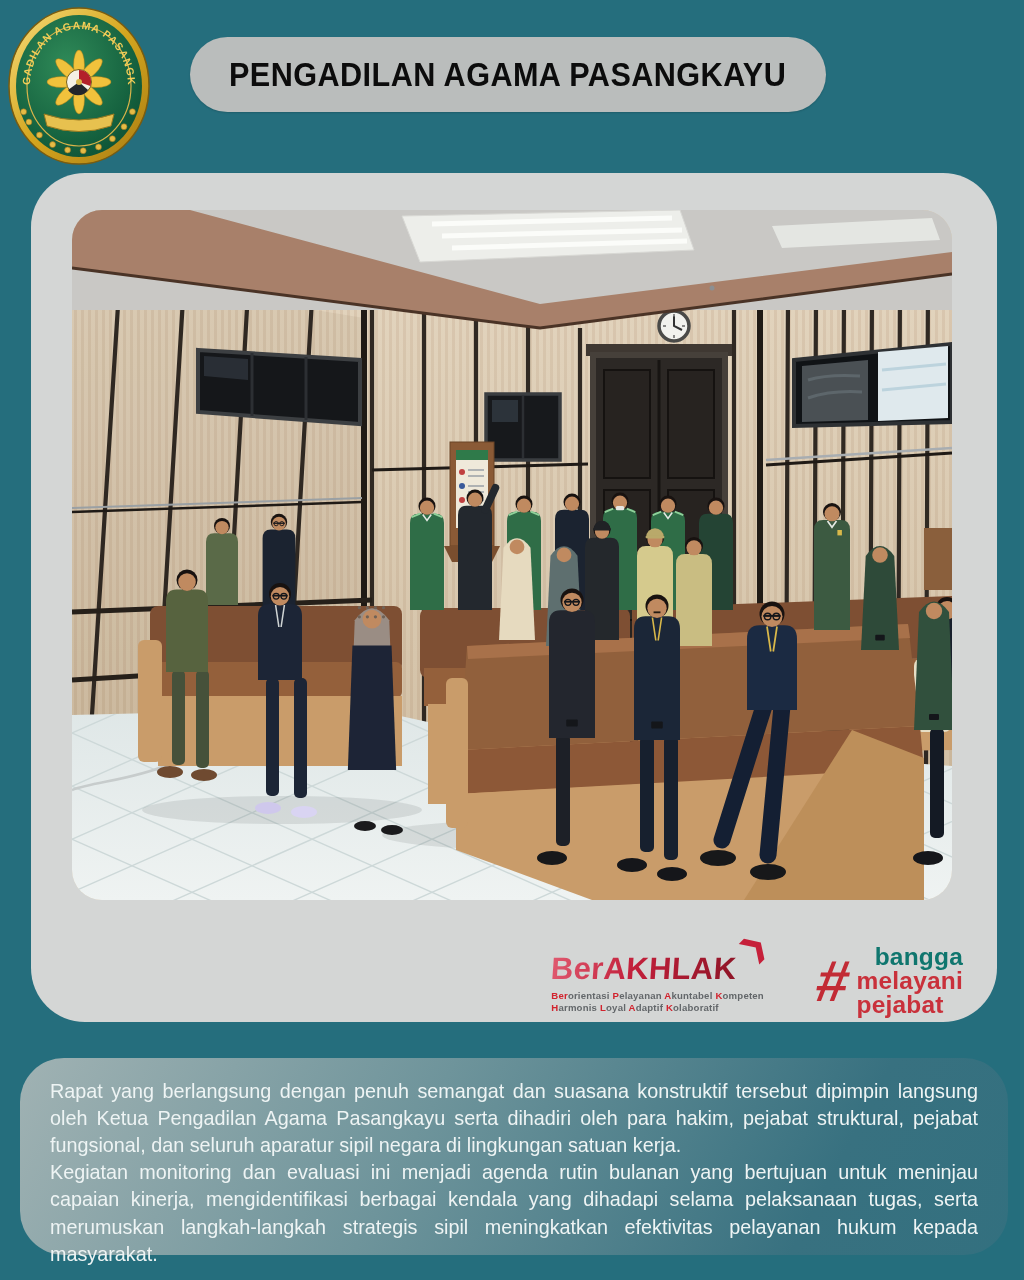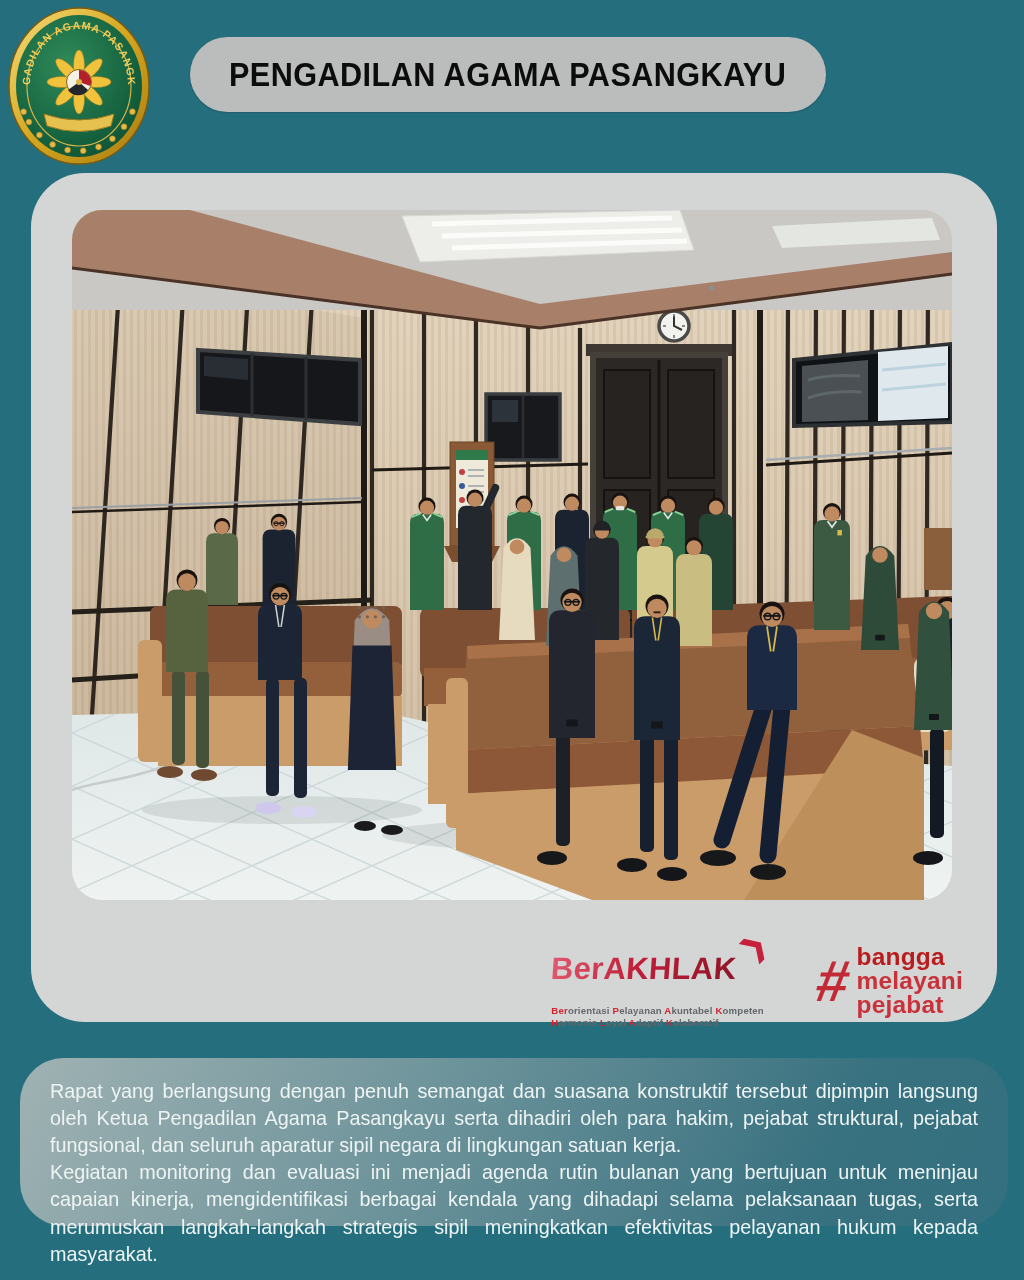--- a/index.html
+++ b/index.html
@@ -19,29 +19,29 @@
                overflow:hidden;background:#d8c9b2;}
   .event-photo svg{display:block;}
   
   .logos-row{position:absolute;right:34px;top:770px;display:flex;gap:18px;align-items:flex-start;}
   .berakhlak{position:relative;padding-top:8px;width:248px;}
   .berakhlak .brand{display:inline-block;font-size:31px;font-weight:800;letter-spacing:.3px;
       background:linear-gradient(95deg,#e05a70 0%,#c21f3a 45%,#8e1527 100%);
       -webkit-background-clip:text;background-clip:text;color:transparent;transform:skewX(-4deg);}
   .berakhlak .chev{position:absolute;top:-10px;right:34px;color:#c6203a;font-size:28px;font-weight:900;
       transform:rotate(-45deg);line-height:1;}
-  .berakhlak .tagline{margin-top:18px;width:240px;font-size:9.6px;font-weight:700;line-height:1.3;
+  .berakhlak .tagline{margin-top:3px;width:240px;font-size:9.6px;font-weight:700;line-height:1.3;
       letter-spacing:.2px;color:#63676a;}
   .bangga{display:flex;align-items:center;gap:7px;padding-top:2px;}
   .bangga .hash{font-size:58px;font-weight:900;line-height:.85;color:#c22b35;transform:skewX(-10deg);}
   .bangga .words{font-size:24.5px;font-weight:800;line-height:.98;letter-spacing:.2px;}
-  .bangga .w1{color:#b91c1c;}
+  .bangga .w1{color:#0f766e;text-align:right;}
   .bangga .w2,.bangga .w3{color:#c9313b;}
   
-  .text-panel{position:absolute;left:20px;top:1058px;width:988px;height:168px;border-radius:44px;
+  .text-panel{position:absolute;left:20px;top:1058px;width:988px;height:197px;border-radius:44px;
       background:linear-gradient(118deg,#a0b2b3 0%,#6e949b 40%,#387180 80%,#33707f 100%);
       box-sizing:border-box;padding:20px 30px;color:#eef4f4;}
   .text-panel p{margin:0;font-size:19.8px;line-height:1.37;text-align:justify;}
 </style>
 </head>
 <body>
 
 <div class="canvas">
 
   <div class="logo-badge">

